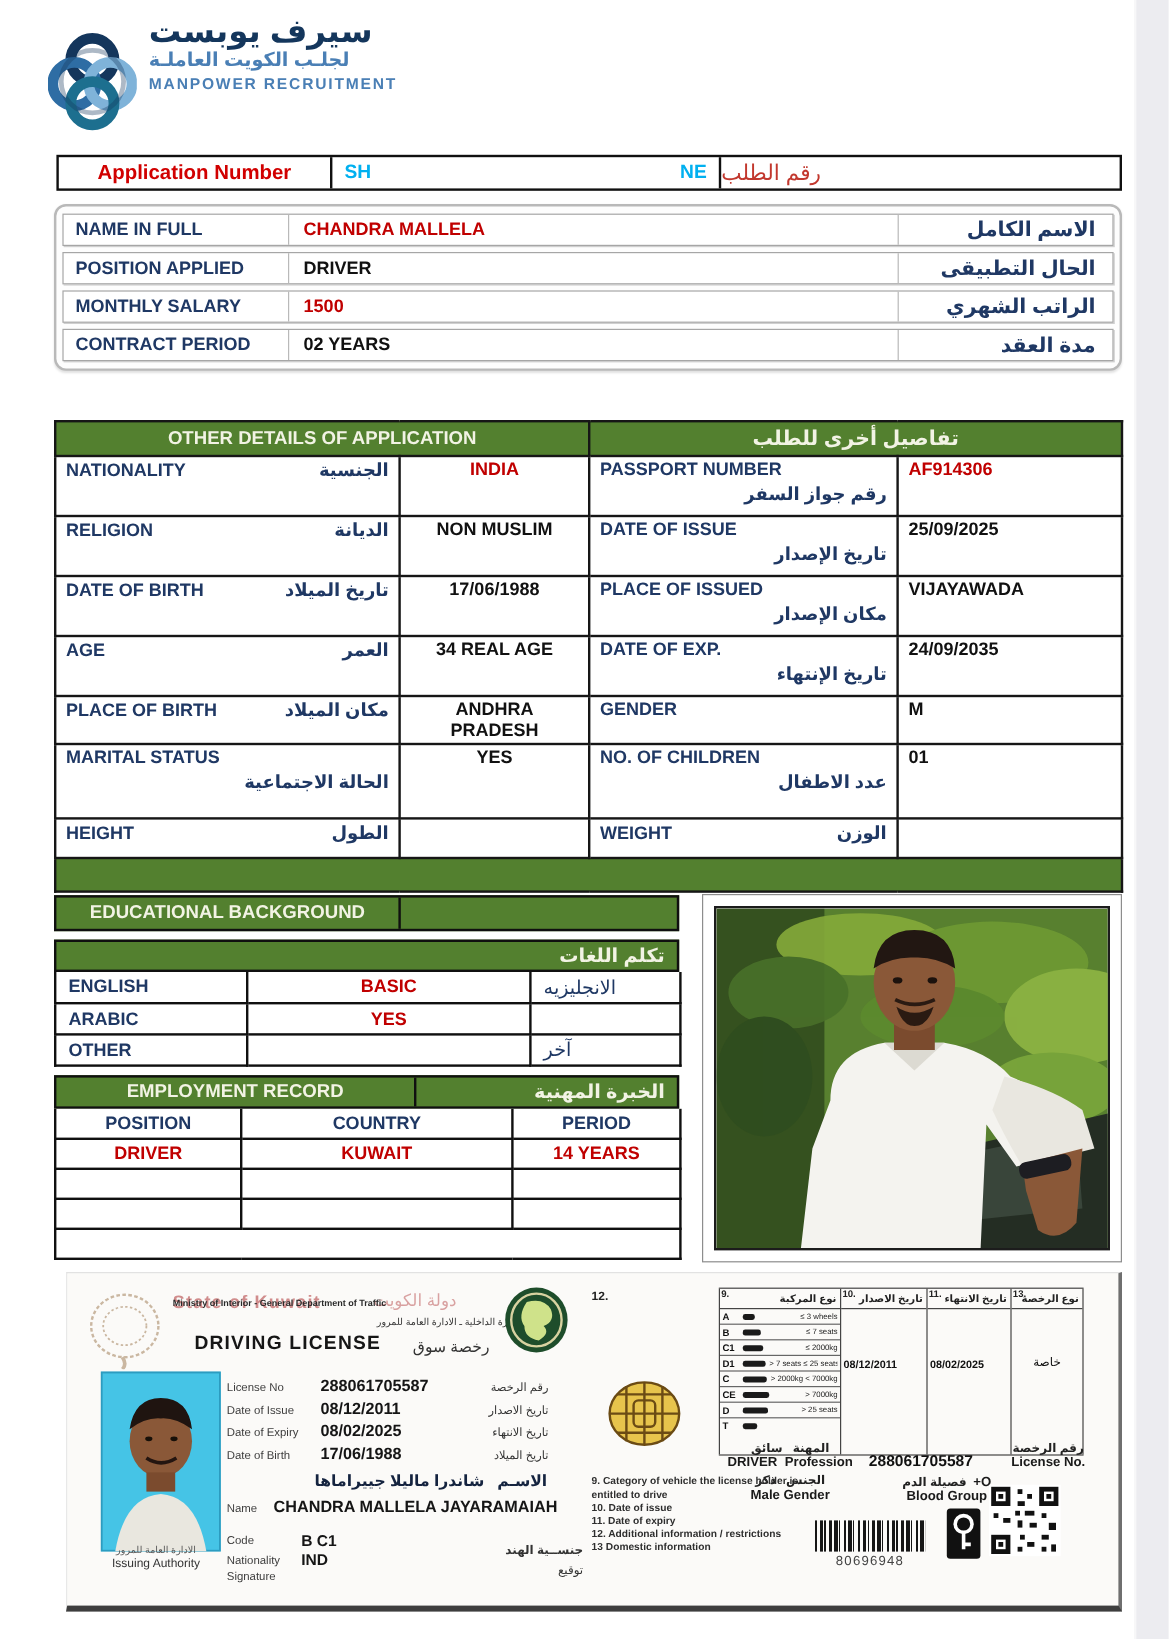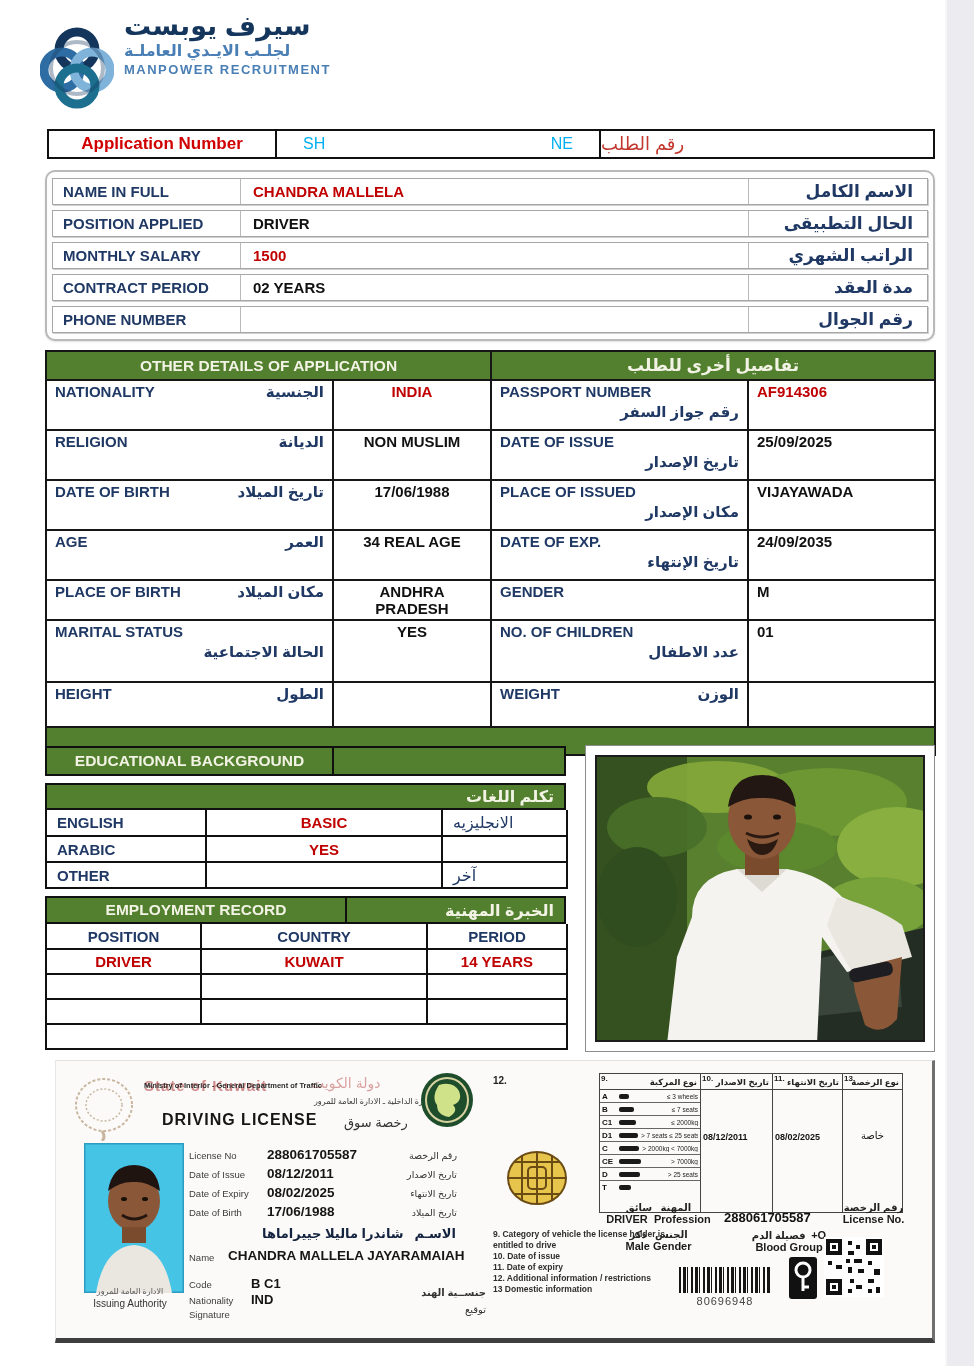--- a/index.html
+++ b/index.html
@@ -19,22 +19,22 @@
   .logo-ar{font-size:27px;font-weight:bold;color:#14365c;direction:rtl;line-height:28px}
   .logo-en{font-size:23px;font-weight:bold;color:#14365c;letter-spacing:.5px;line-height:26px}
   .logo-ar2{font-size:16px;font-weight:bold;color:#4a7fb5;direction:rtl;line-height:22px}
   .logo-en2{font-size:13px;font-weight:bold;color:#4a7fb5;letter-spacing:1.5px;line-height:16px}
 
   
   #app-row{left:47px;top:129px;width:888px;height:30px;display:flex;border:2px solid #101010;box-sizing:border-box;background:#fff}
   #app-row .c1{width:228px;display:flex;align-items:center;justify-content:center;
                color:#d10000;font-weight:bold;font-size:17px;border-right:2px solid #101010;box-sizing:border-box}
   #app-row .c2{flex:1;display:flex;align-items:center;justify-content:space-between;
-               padding:0 26px;border-right:2px solid #101010;box-sizing:border-box;
-               color:#00b0f0;font-weight:normal;font-size:16px}
+               padding:0 10px;border-right:2px solid #101010;box-sizing:border-box;
+               color:#00b0f0;font-weight:bold;font-size:16px}
   #app-row .c3{width:332px;display:flex;align-items:center;justify-content:flex-end;
                padding-right:12px;box-sizing:border-box;color:#c2382e;font-size:18px;direction:rtl}
 
   
   #main-card{left:45px;top:170px;width:890px;border:2px solid #b9b9b9;border-radius:10px;
              box-sizing:border-box;padding:6px 5px;background:#fdfdfd;box-shadow:0 1px 2px rgba(0,0,0,.12)}
   .m-row{display:flex;align-items:center;height:25px;background:#fff;border:1px solid #a6a6a6;
          box-shadow:1px 1px 0 rgba(0,0,0,.18);margin-bottom:5px}
   .m-row:last-child{margin-bottom:0}
   .m-label{width:188px;padding-left:10px;font-weight:bold;color:#1f3864;font-size:15px;
@@ -124,21 +124,21 @@
     <g fill="none" stroke-linecap="round">
       <circle cx="37" cy="26" r="18" stroke="#14365c" stroke-width="9"></circle>
       <circle cx="22" cy="46" r="18" stroke="#2e6da4" stroke-width="9"></circle>
       <circle cx="52" cy="46" r="18" stroke="#7fb3d9" stroke-width="9"></circle>
       <circle cx="37" cy="62" r="18" stroke="#1d6f8f" stroke-width="9"></circle>
       <circle cx="37" cy="44" r="26" stroke="#14365c" stroke-width="4" opacity=".35"></circle>
     </g>
   </svg>
   <div id="logo-text">
     <div class="logo-ar">سيرف يوبست</div>
-    <div class="logo-ar2">لجلـب الايـدي العاملـة</div>
+    <div class="logo-ar2">لجلـب الكويت العاملـة</div>
     <div class="logo-en2">MANPOWER RECRUITMENT</div>
   </div>
 </div>
 
 <div id="app-row" class="abs">
   <div class="c1">Application Number</div>
   <div class="c2">
     <span>SH</span>
     <span>NE</span>
   </div>
@@ -158,25 +158,20 @@
   </div>
   <div class="m-row">
     <div class="m-label">MONTHLY SALARY</div>
     <div class="m-value red">1500</div>
     <div class="m-ar">الراتب الشهري</div>
   </div>
   <div class="m-row">
     <div class="m-label">CONTRACT PERIOD</div>
     <div class="m-value">02 YEARS</div>
     <div class="m-ar">مدة العقد</div>
-  </div>
-  <div class="m-row">
-    <div class="m-label">PHONE NUMBER</div>
-    <div class="m-value"></div>
-    <div class="m-ar">رقم الجوال</div>
   </div>
 </div>
 
 <table id="details-table" class="abs">
   <colgroup>
       <col style="width:287px">
       <col style="width:158px">
       <col style="width:257px">
       <col style="width:187px">
     </colgroup>
@@ -239,21 +234,21 @@
     <td class="vcenter">ANDHRA PRADESH</td>
     <td><span class="den">GENDER</span></td>
     <td class="vleft">M</td>
   </tr>
   <tr style="height:62px">
     <td><span class="den">MARITAL STATUS</span><span class="dar-under">الحالة الاجتماعية</span></td>
     <td class="vcenter">YES</td>
     <td><span class="den">NO. OF CHILDREN</span><span class="dar-under">عدد الاطفال</span></td>
     <td class="vleft">01</td>
   </tr>
-  <tr style="height:45px">
+  <tr style="height:33px">
     <td>
           <div class="lf">
             <span class="den">HEIGHT</span>
             <span class="dar">الطول</span>
           </div>
         </td>
     <td class="vcenter"></td>
     <td>
           <div class="lf">
             <span class="den">WEIGHT</span>

